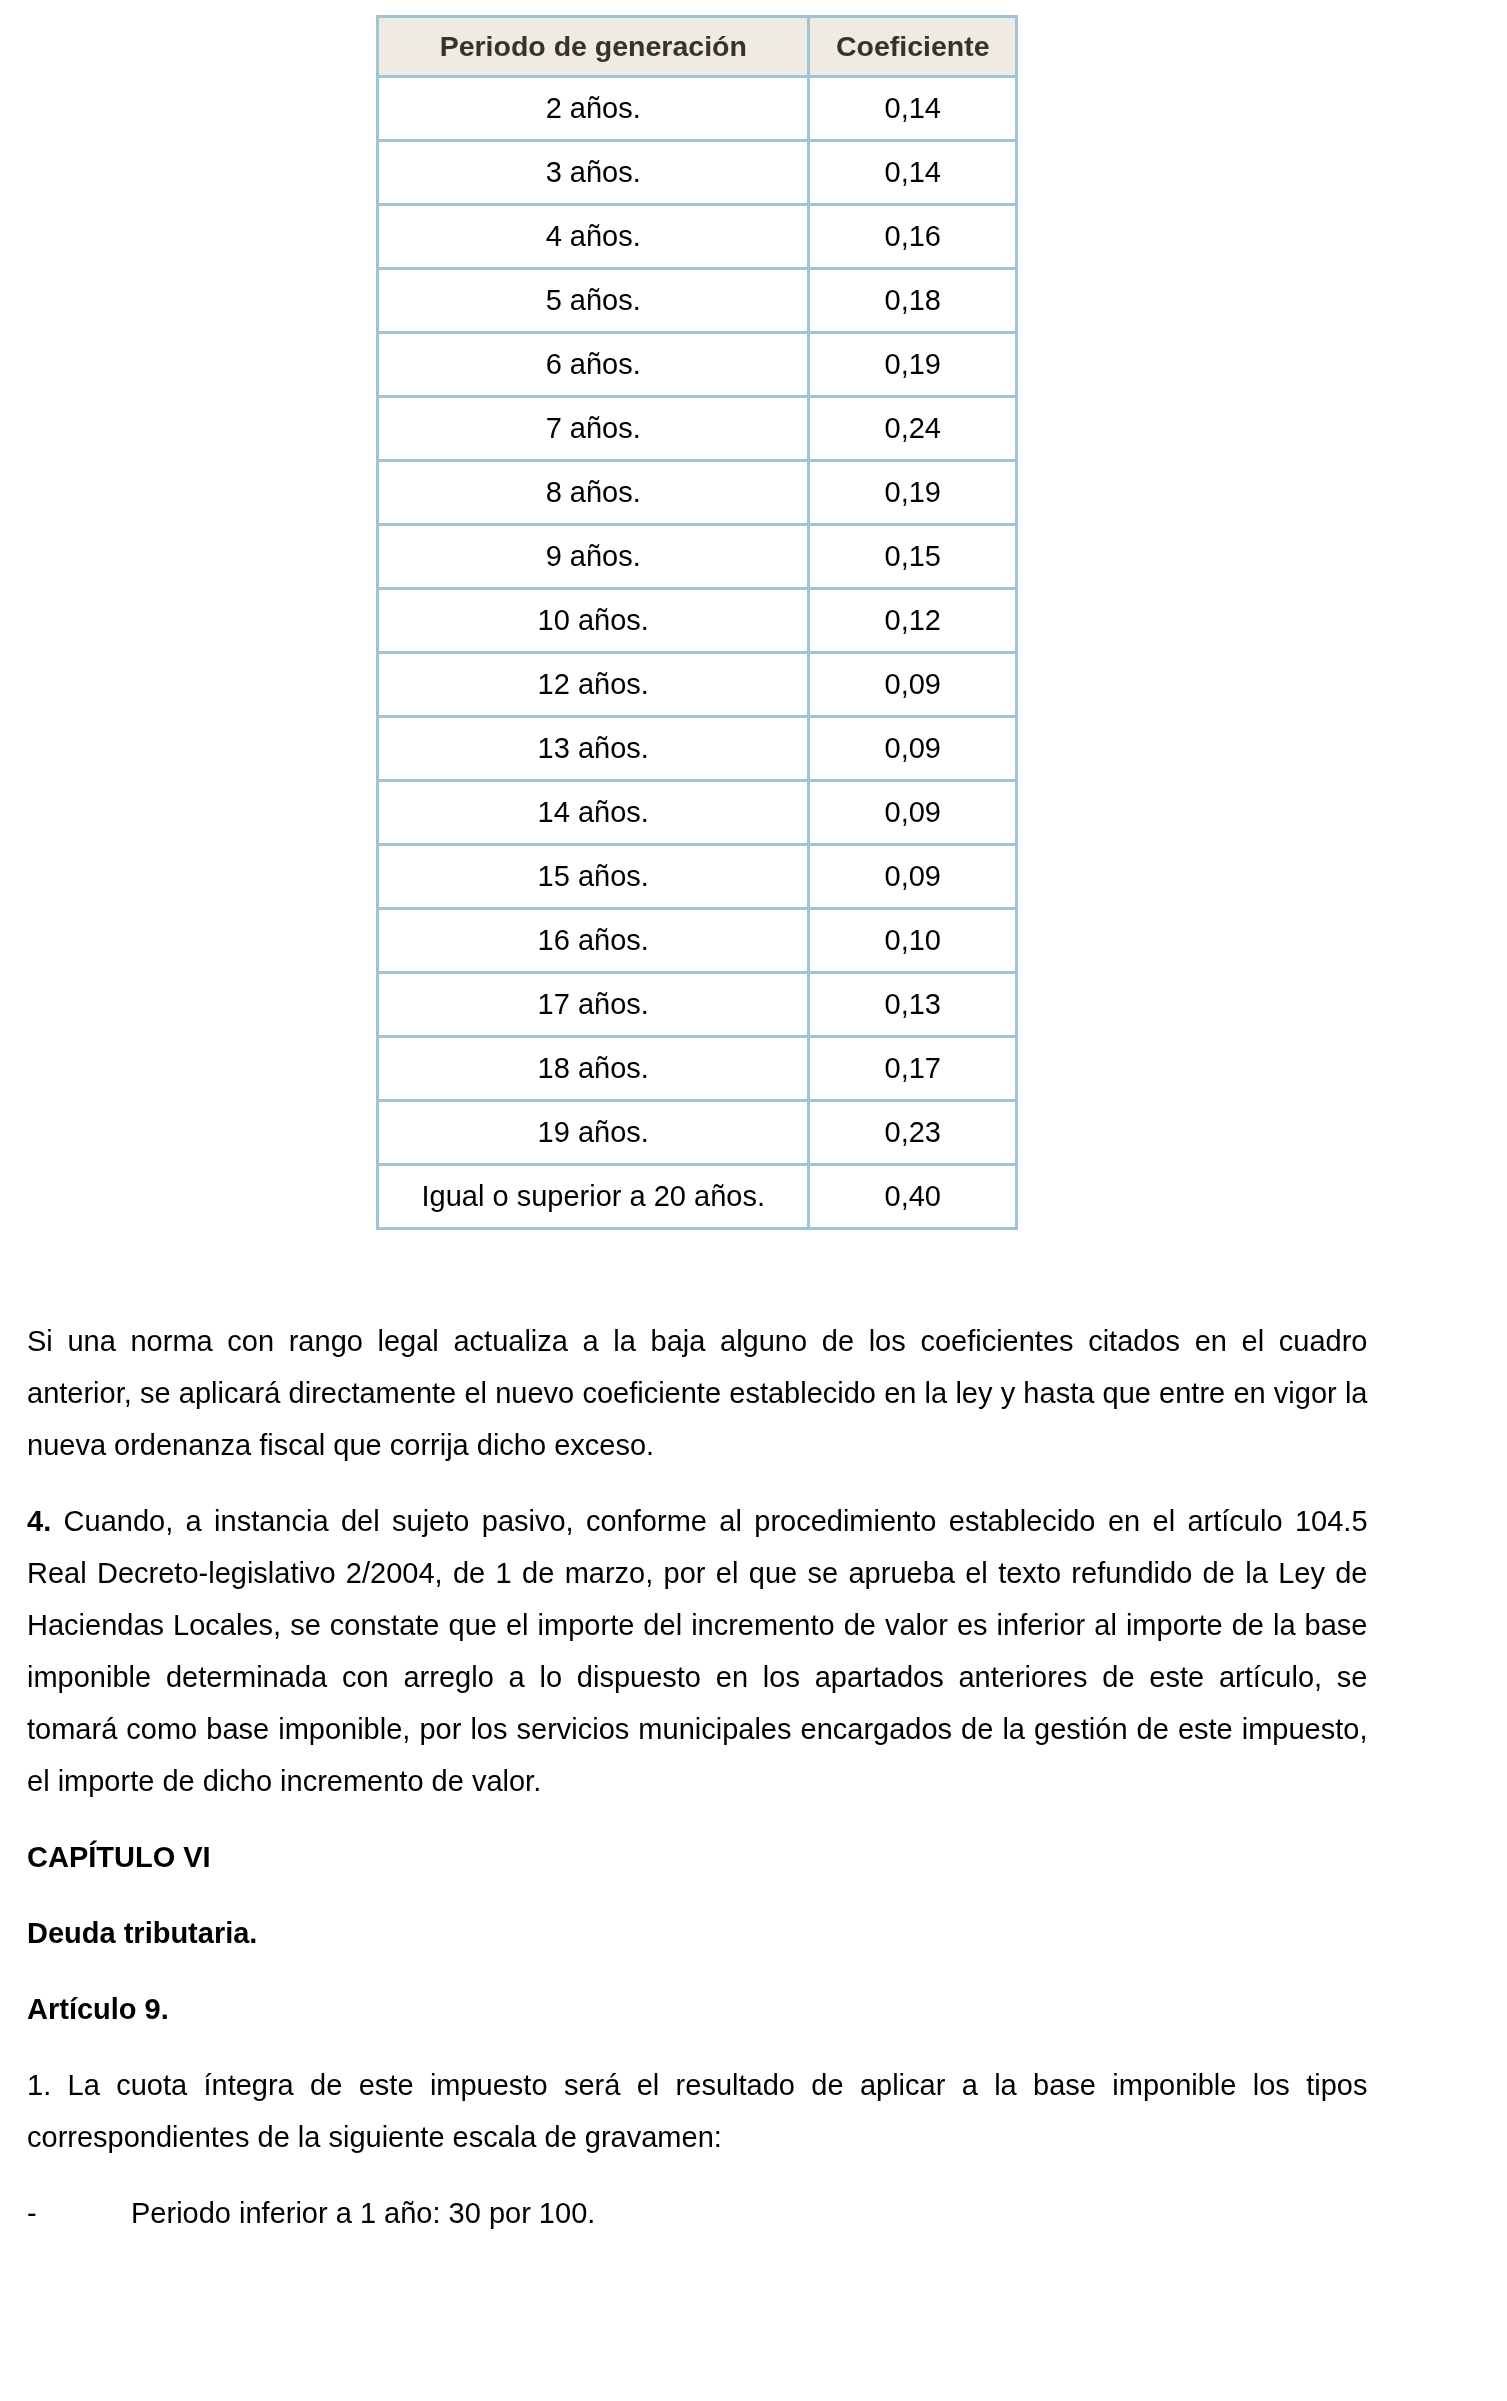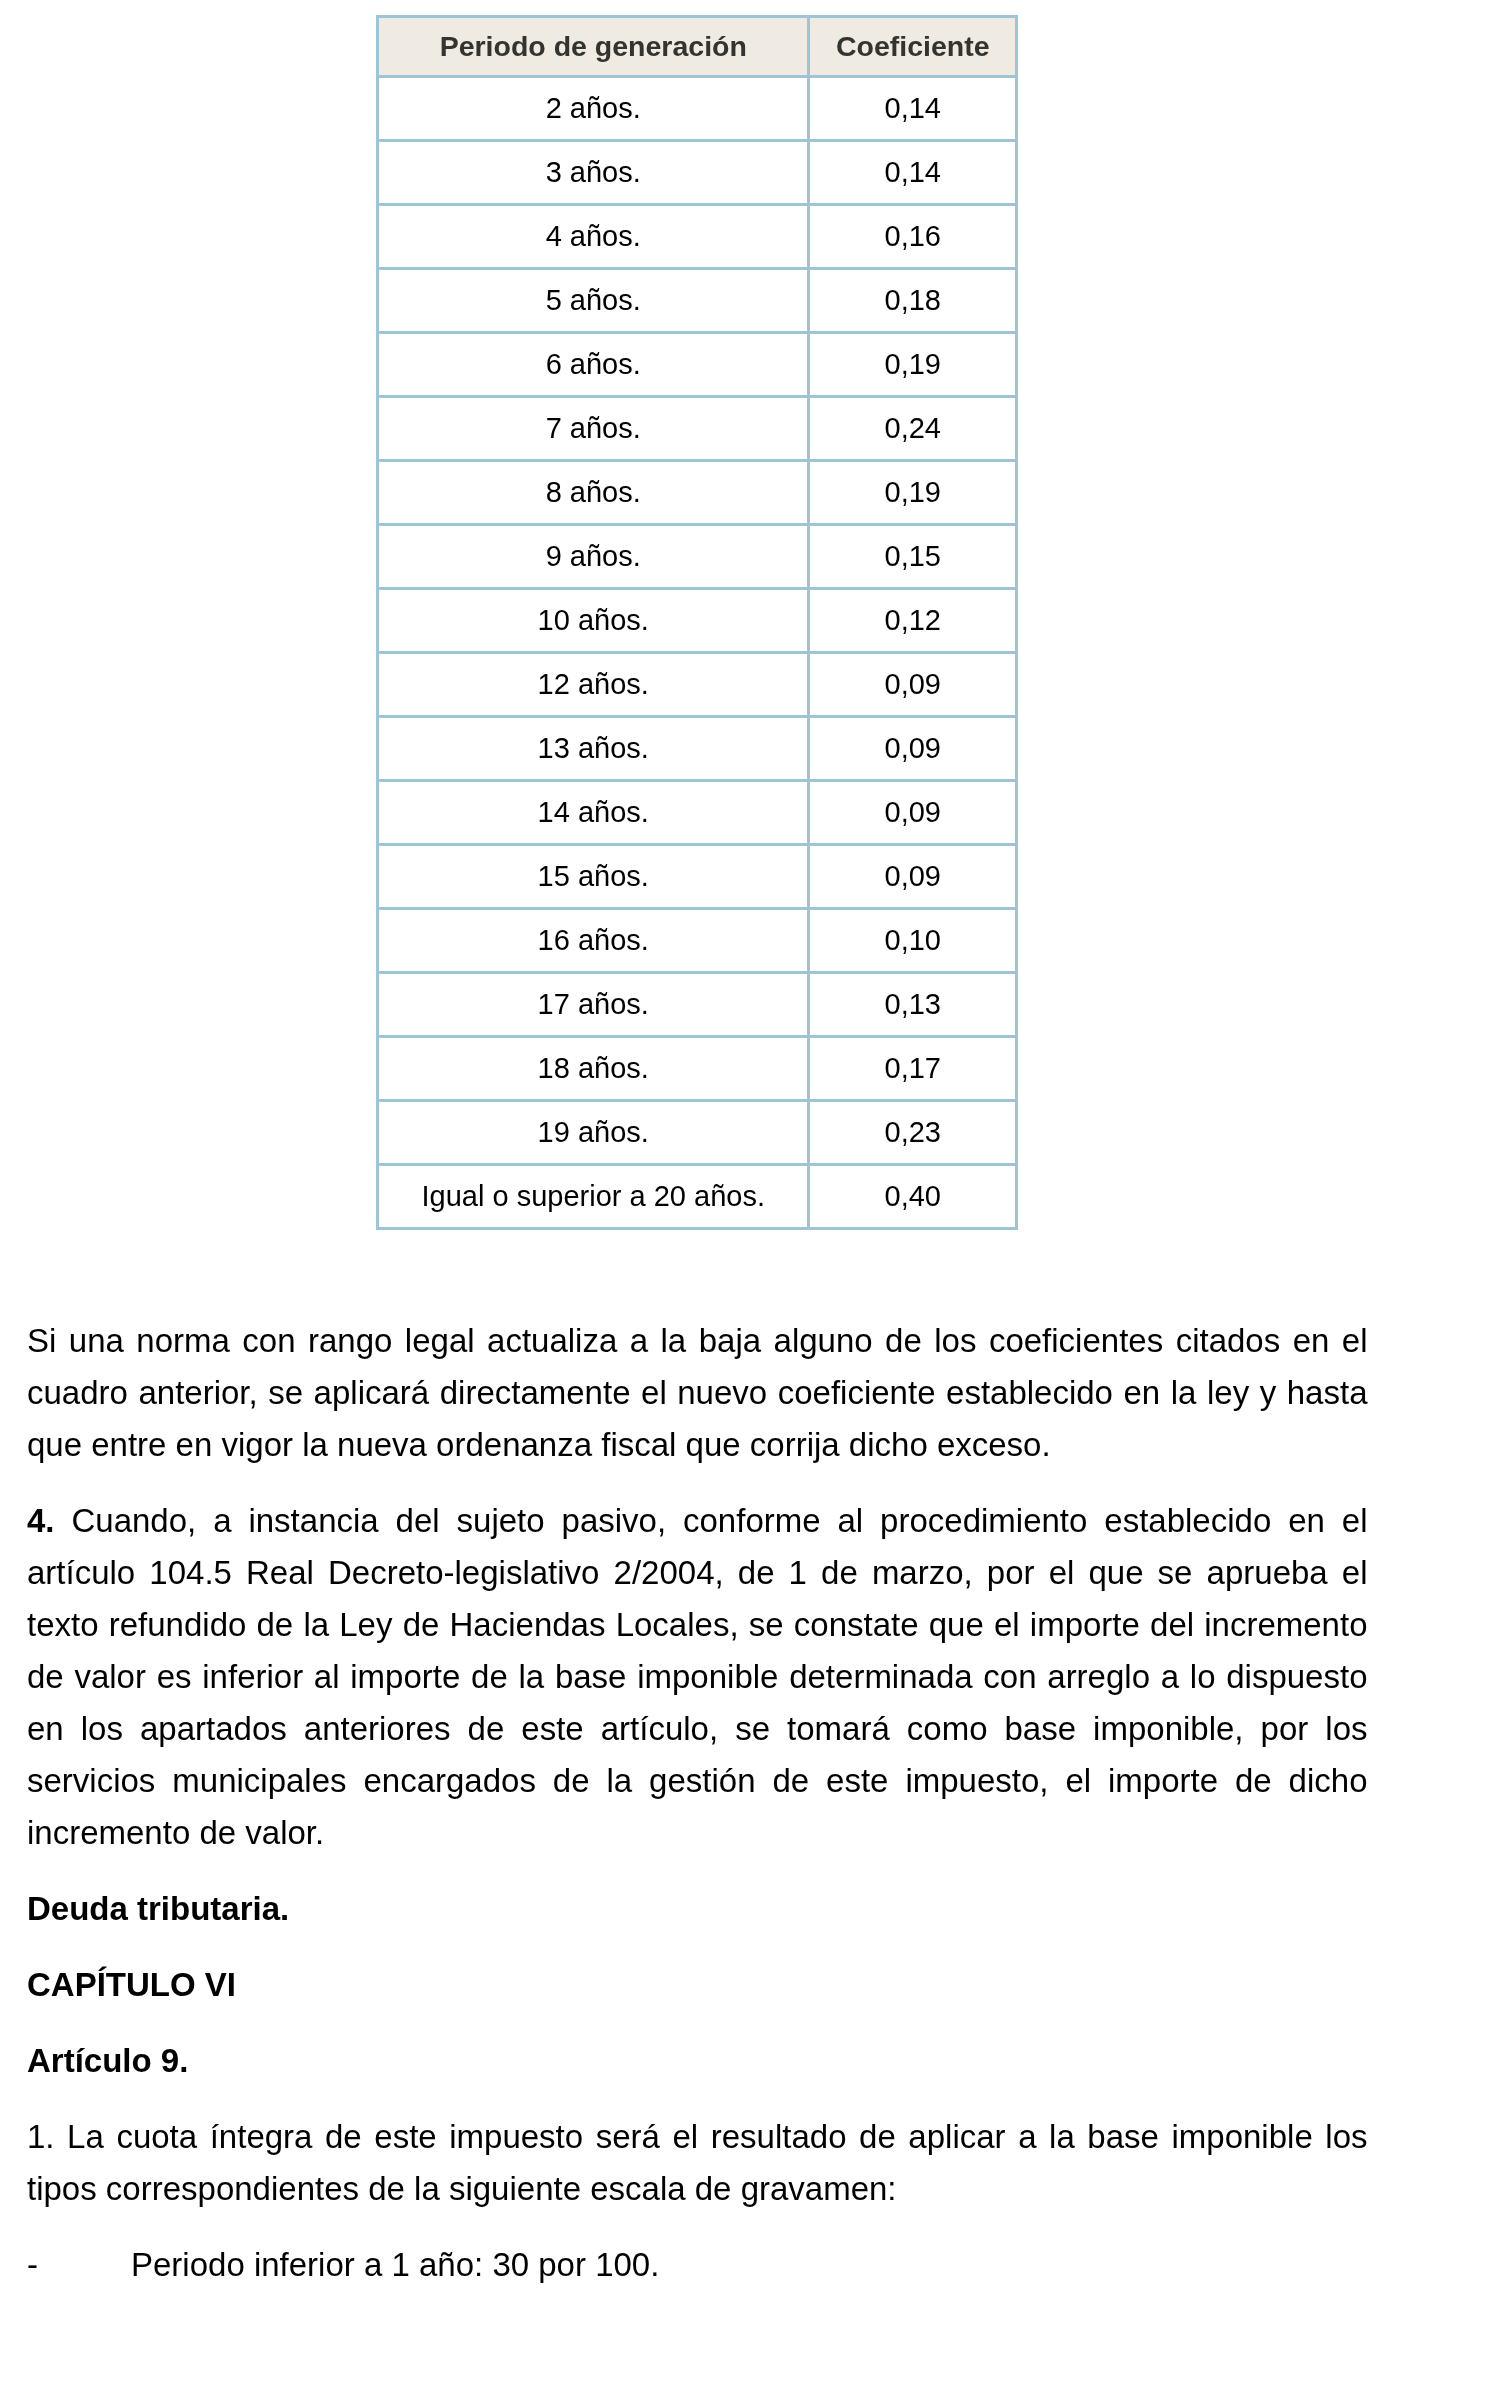--- a/index.html
+++ b/index.html
@@ -39,21 +39,21 @@
     text-align:center;
     vertical-align:middle;
   }
   table.coef td{
     font-size:29px;
     height:61px;
     vertical-align:middle;
   }
   td.period{text-align:center;padding-left:16.3px;}
   td.value{text-align:center;}
-  .text{margin-top:85px;font-size:33px;line-height:52px;}
+  .text{margin-top:85px;font-size:29px;line-height:52px;}
   .text p{margin:0 0 24px 0;}
   .just{text-align:justify;}
   .bold{font-weight:700;}
   .li{display:flex;margin:0;}
   .li .dash{flex:0 0 104px;width:104px;}
 </style>
 </head>
 <body>
 
 <div class="page">
@@ -143,23 +143,23 @@
           <td class="value">0,40</td>
         </tr>
     </tbody>
   </table>
 
   <div class="text">
     <p class="just">Si una norma con rango legal actualiza a la baja alguno de los coeficientes citados en el cuadro anterior, se aplicará directamente el nuevo coeficiente establecido en la ley y hasta que entre en vigor la nueva ordenanza fiscal que corrija dicho exceso.</p>
 
     <p class="just"><span class="bold">4.</span> <span>Cuando, a instancia del sujeto pasivo, conforme al procedimiento establecido en el artículo 104.5 Real Decreto-legislativo 2/2004, de 1 de marzo, por el que se aprueba el texto refundido de la Ley de Haciendas Locales, se constate que el importe del incremento de valor es inferior al importe de la base imponible determinada con arreglo a lo dispuesto en los apartados anteriores de este artículo, se tomará como base imponible, por los servicios municipales encargados de la gestión de este impuesto, el importe de dicho incremento de valor.</span></p>
 
+    <p class="bold">CAPÍTULO VI</p>
+
     <p class="bold">Deuda tributaria.</p>
-
-    <p class="bold">CAPÍTULO VI</p>
 
     <p class="bold">Artículo 9.</p>
 
     <p class="just">1. La cuota íntegra de este impuesto será el resultado de aplicar a la base imponible los tipos correspondientes de la siguiente escala de gravamen:</p>
 
     <div class="li">
       <span class="dash">-</span>
       <span>Periodo inferior a 1 año:  30 por 100.</span>
     </div>
   </div>

